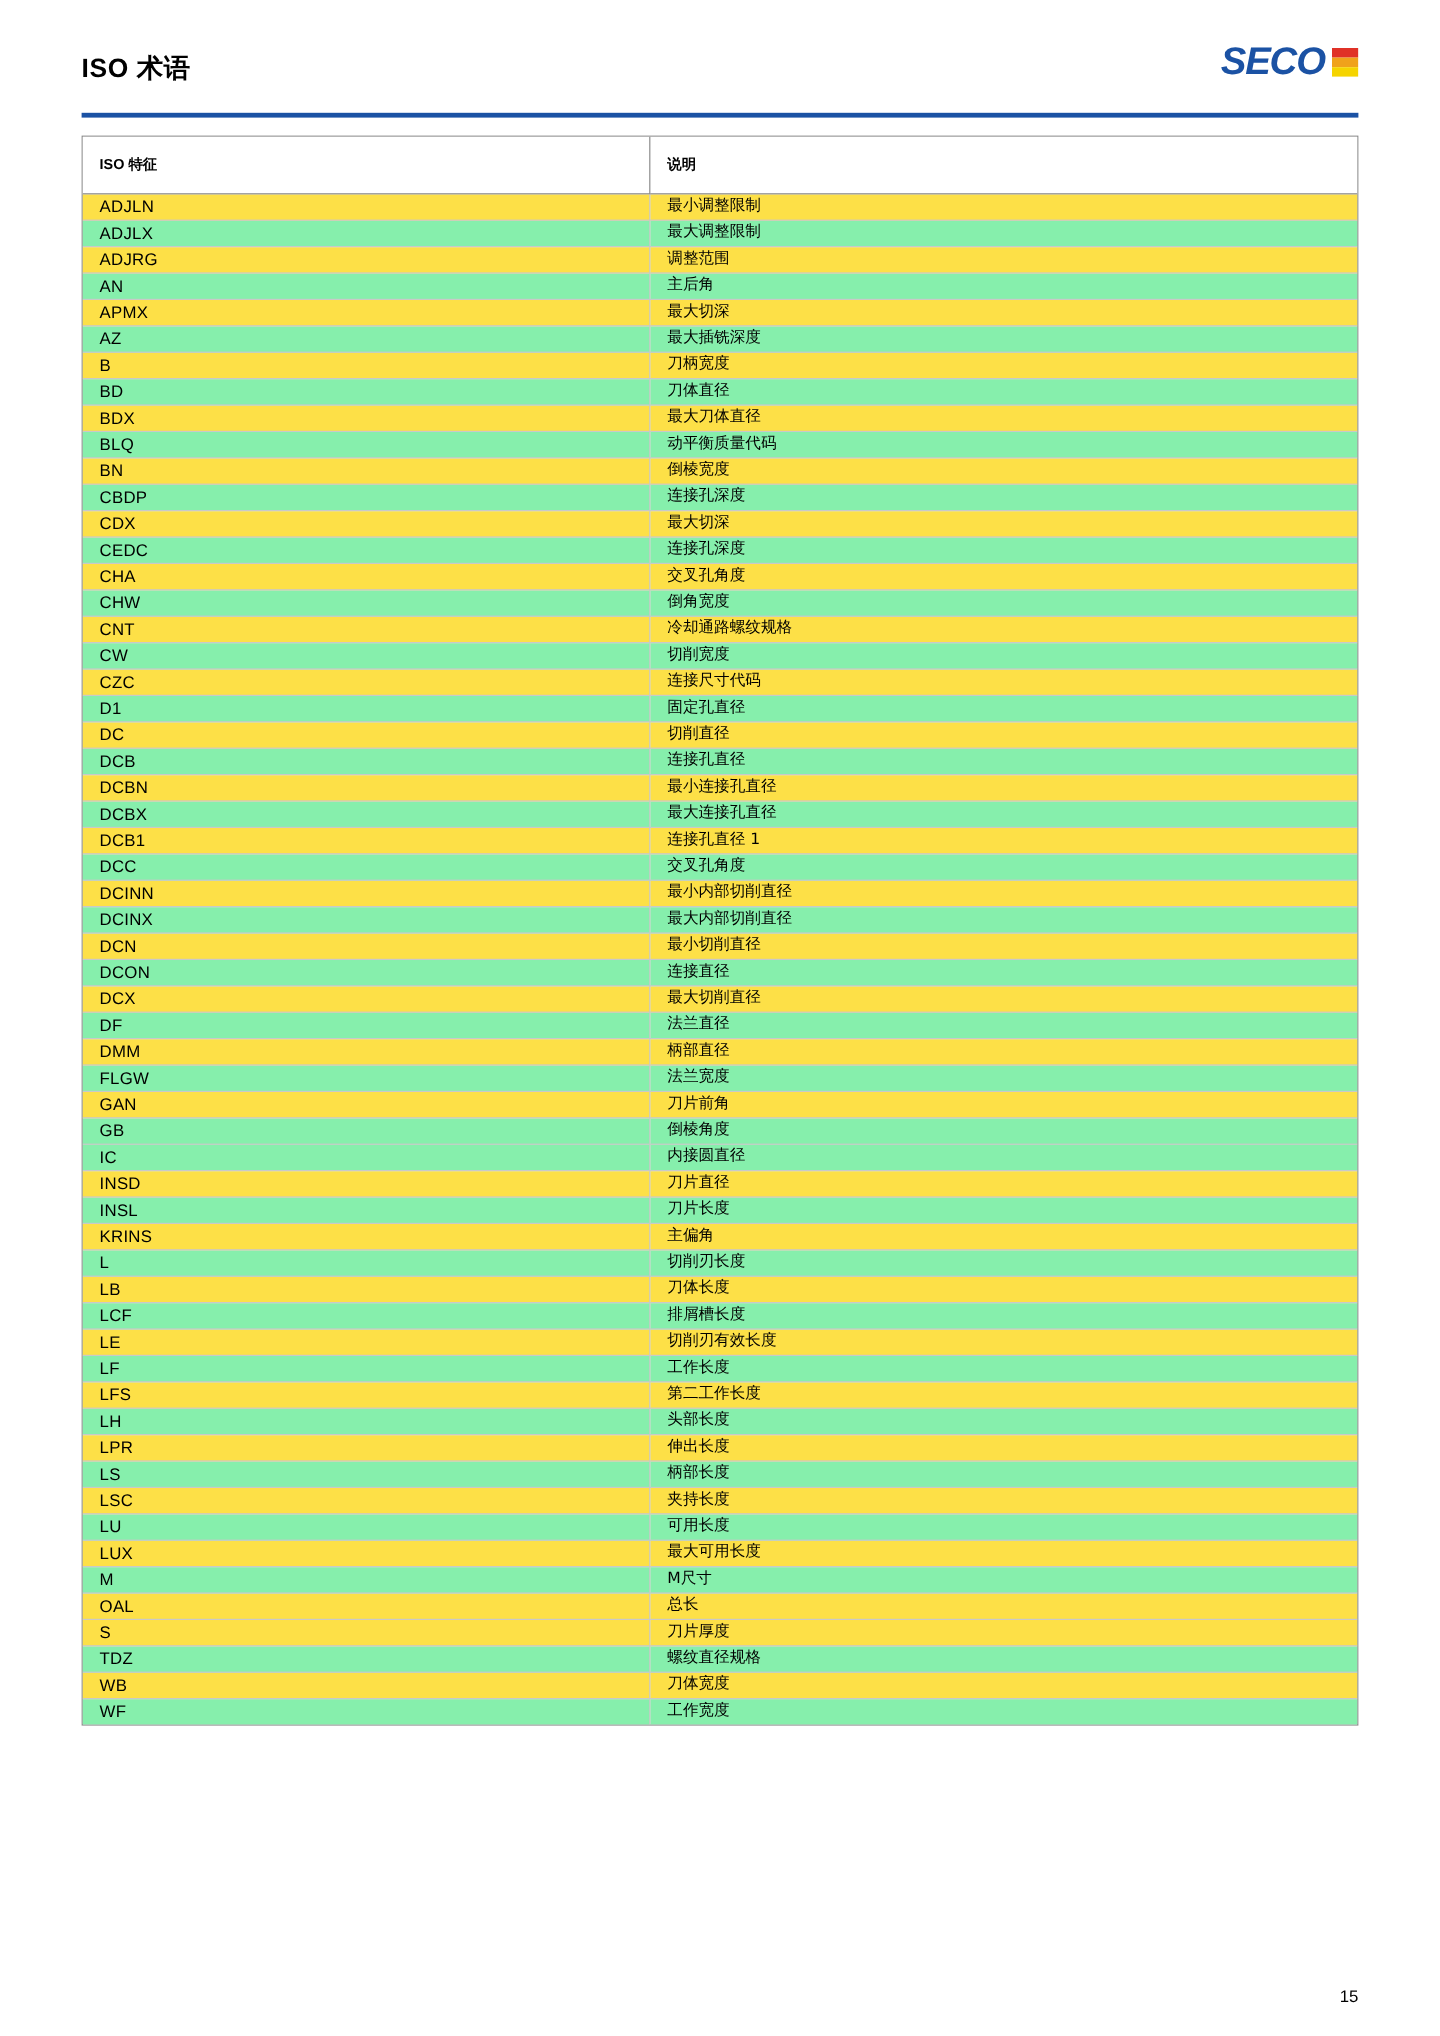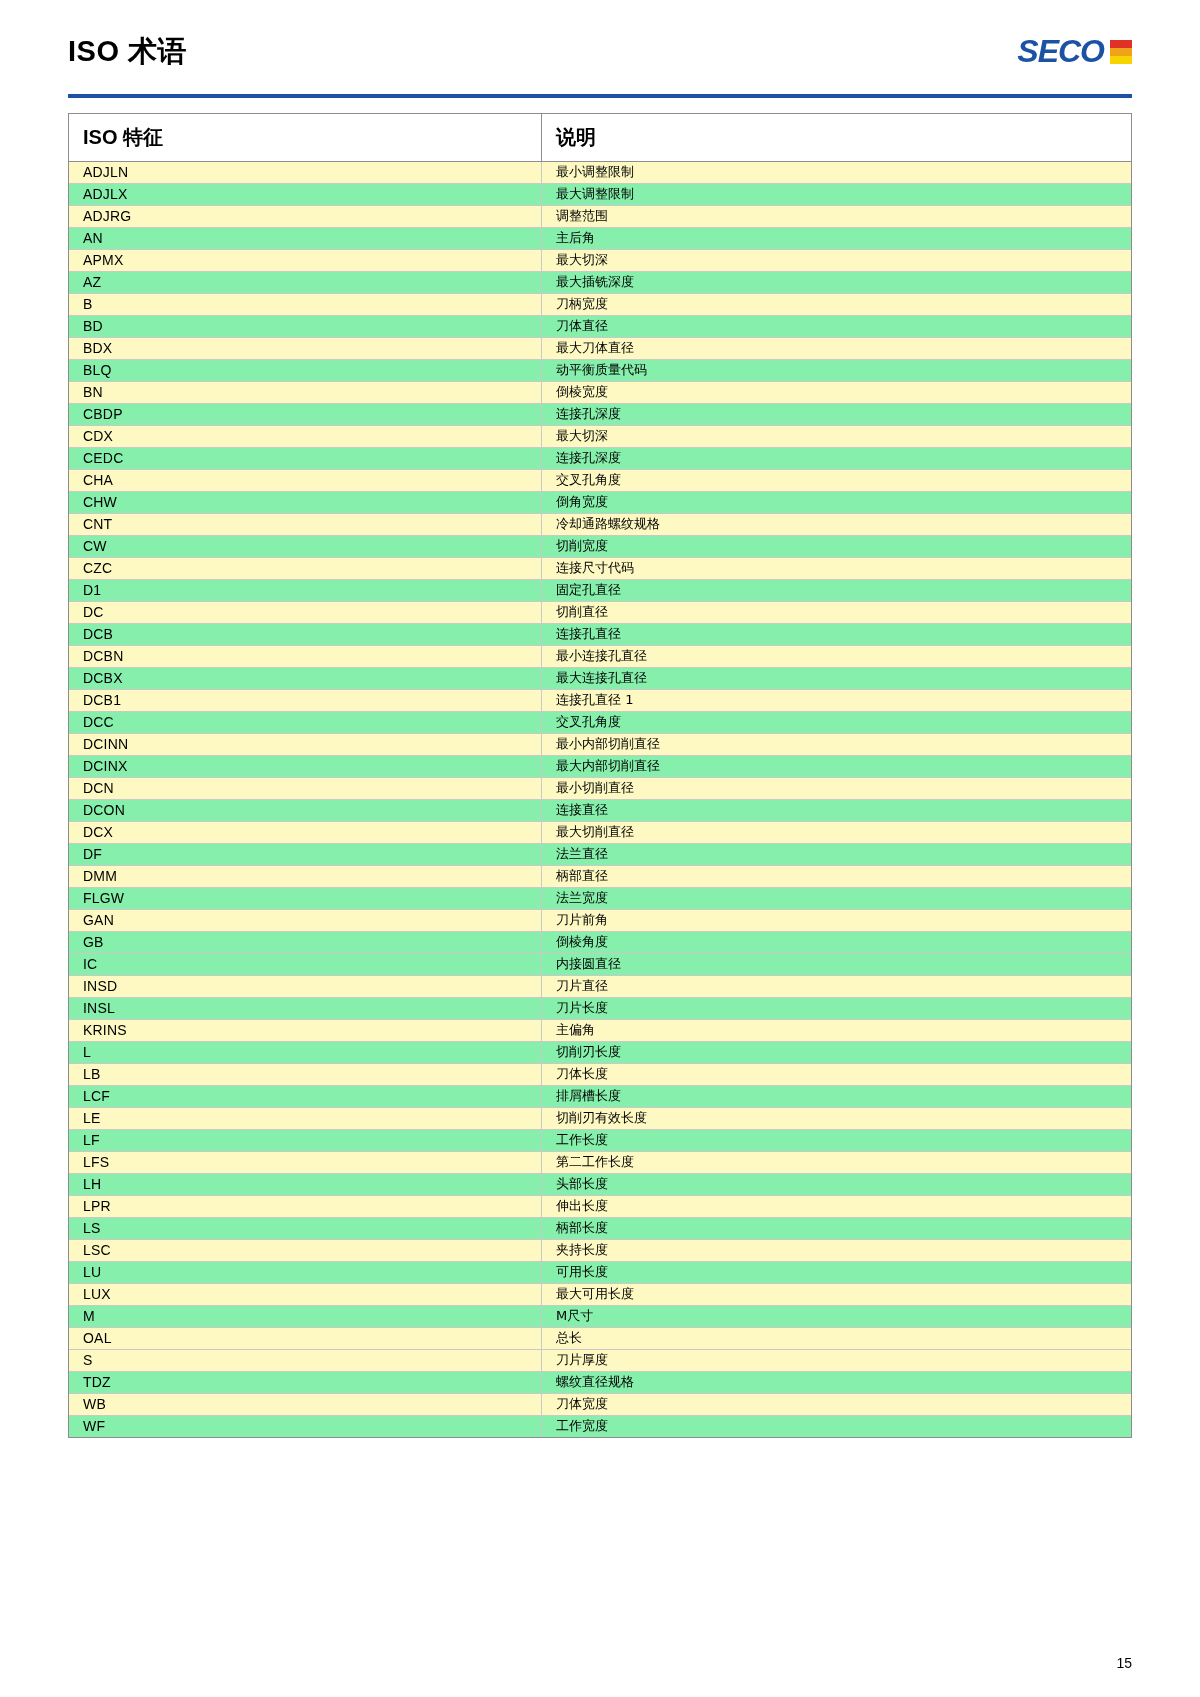--- a/index.html
+++ b/index.html
@@ -24,21 +24,21 @@
   }
   
   .header {
     position: relative;
     height: 88px;
     display: flex;
     align-items: flex-end;
     justify-content: space-between;
   }
   .page-title {
-    font-size: 29px;
+    font-size: 22px;
     font-weight: bold;
     letter-spacing: 0.5px;
     padding-bottom: 16px;
     color: #000;
     margin-top: 30px;
   }
   .brand {
     display: flex;
     align-items: center;
     padding-bottom: 18px;
@@ -77,41 +77,41 @@
   }
   table.terms {
     width: 100%;
     border-collapse: collapse;
     table-layout: fixed;
   }
   table.terms col.c1 { width: 44.5%; }
   table.terms col.c2 { width: 55.5%; }
   table.terms th {
     text-align: left;
-    font-size: 20px;
+    font-size: 12px;
     font-weight: bold;
     padding: 9px 0 10px 14px;
     border-right: 1px solid #8d8d8d;
     border-bottom: 1px solid #8d8d8d;
     background: #ffffff;
     vertical-align: middle;
     height: 28px;
   }
   table.terms th:last-child { border-right: none; }
   table.terms td {
     font-size: 14px;
     padding: 2px 0 3px 14px;
     border-right: 1px solid #c9c9c9;
     border-bottom: 1px solid #c9c9c9;
     line-height: 16px;
     height: 15px;
     vertical-align: middle;
   }
   table.terms td:last-child { border-right: none; }
-  table.terms tr.shade td { background: #fef9c3; }
+  table.terms tr.shade td { background: #fde047; }
   table.terms tr.plain td { background: #86efac; }
   table.terms td.code {
     font-family: "Liberation Sans", sans-serif;
     letter-spacing: 0.2px;
   }
   table.terms td.desc {
     font-family: "DejaVu Sans", sans-serif;
     font-size: 13px;
   }
   table.terms tr:last-child td { border-bottom: none; }

